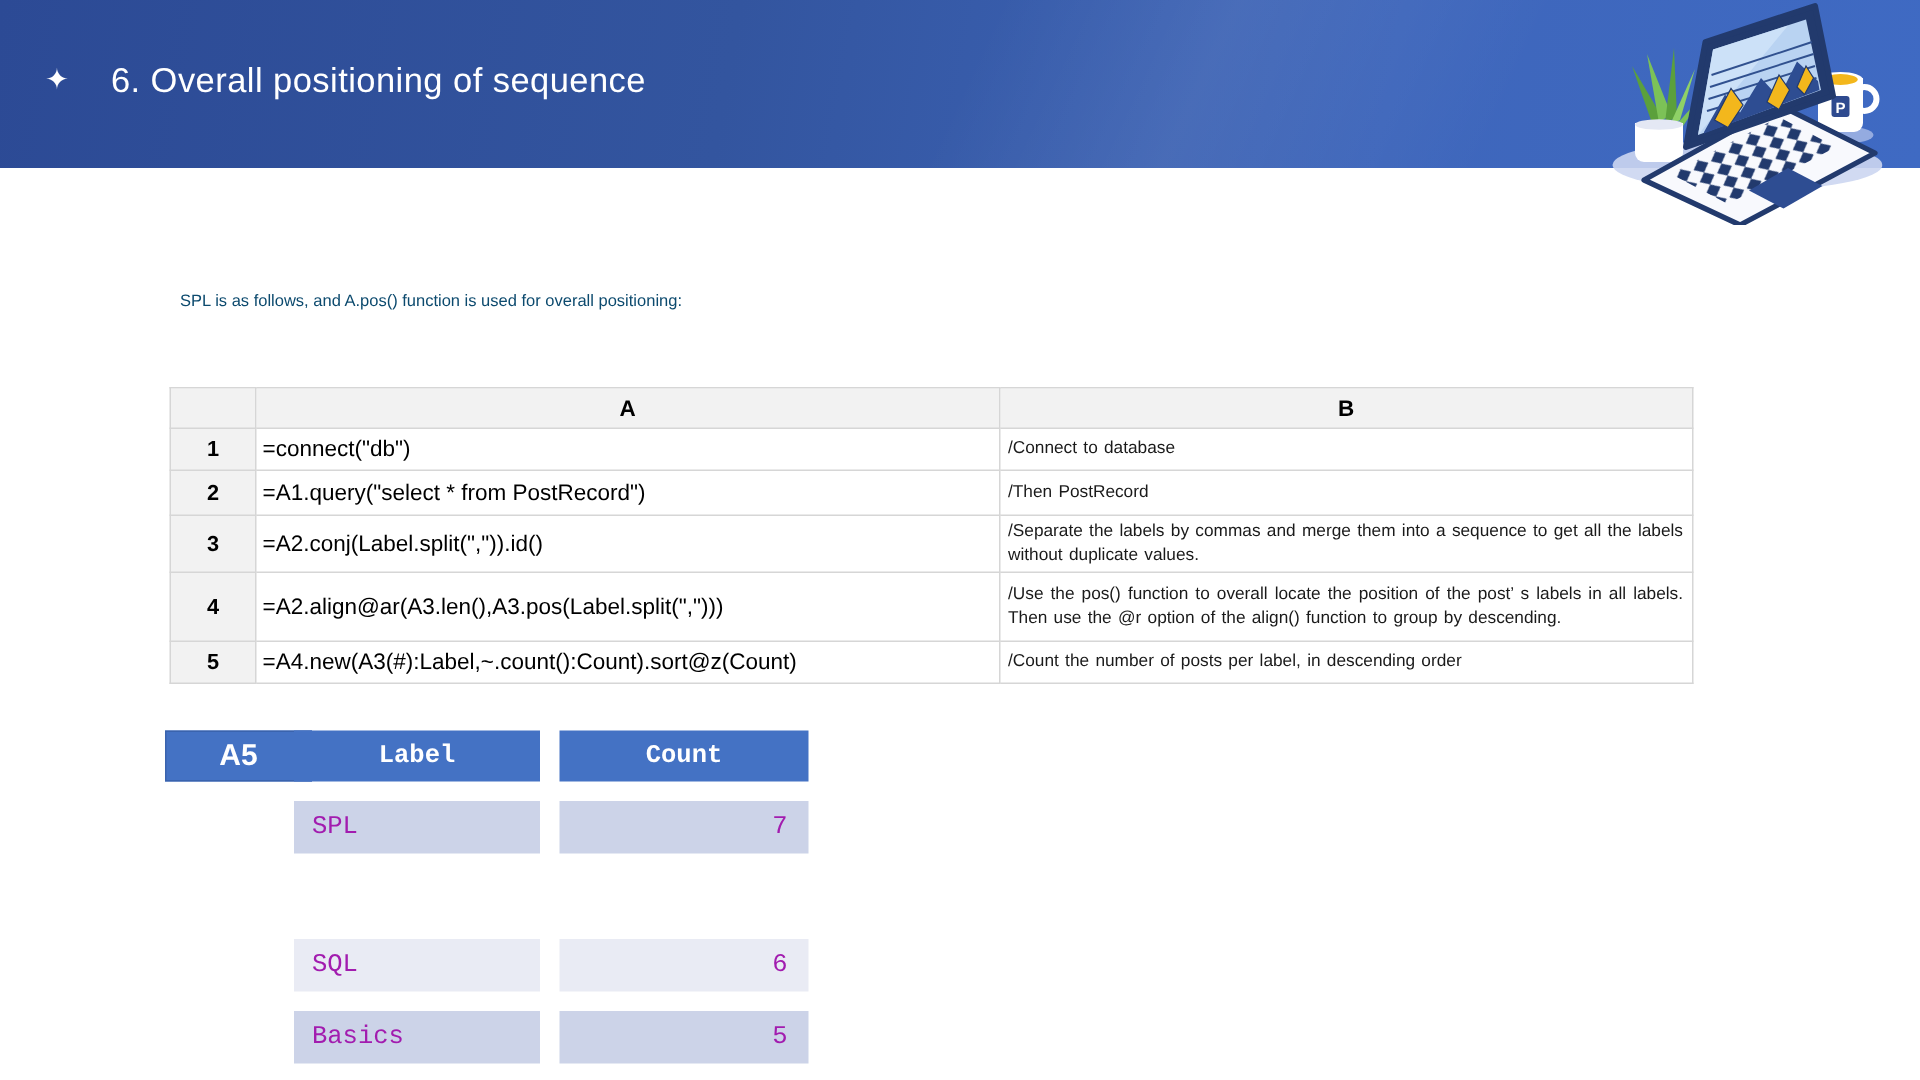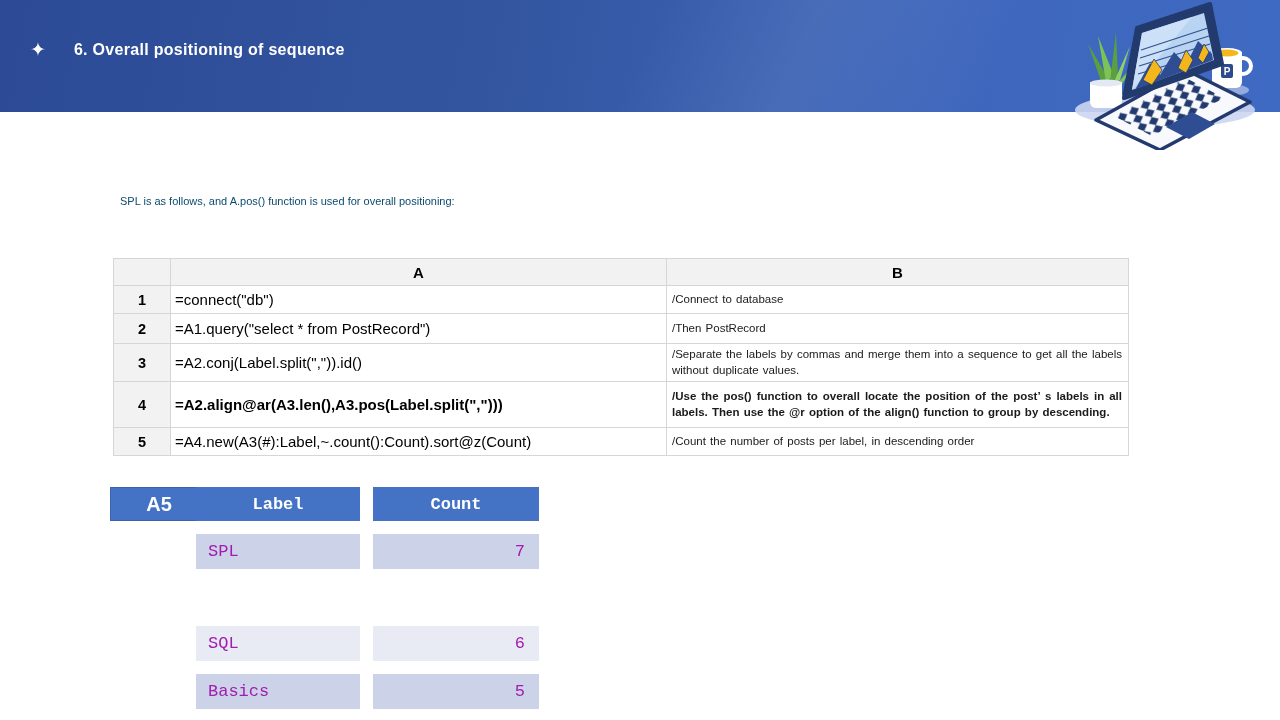--- a/index.html
+++ b/index.html
@@ -21,21 +21,21 @@
     z-index: 1;
   }
   .title-row {
     position: absolute; left: 30px; top: 40px; display: flex; align-items: center; gap: 28px;
   }
   .star {
     color: #ffffff; font-size: 19px; line-height: 1;
     font-family: "DejaVu Sans", sans-serif;
   }
   .page-title {
-    color: #ffffff; font-size: 16px; font-weight: 700; letter-spacing: 0.3px;
+    color: #ffffff; font-size: 23px; font-weight: 400; letter-spacing: 0.3px;
   }
 
   
   .illustration {
     position: absolute; left: 1040px; top: 0; width: 215px; height: 150px; z-index: 2;
   }
 
   
   .intro {
     position: absolute; left: 120px; top: 195px;
@@ -65,21 +65,21 @@
     background: #fff; font-size: 15px; color: #000; padding: 1px 4px 1px 4px;
     white-space: nowrap;
   }
   .spl-table td.comment {
     background: #fff; font-size: 11.5px; color: #1a1a1a; padding: 2px 6px 2px 5px;
     line-height: 1.32; text-align: justify; word-spacing: 1px;
   }
   tr.r1 td { height: 28px; }
   tr.r2 td { height: 30px; }
   tr.r3 td { height: 38px; }
-  tr.r4 td { height: 46px; font-weight: bold; }
+  tr.r4 td { height: 46px; }
   tr.r5 td { height: 28px; }
 
   
   .result { position: absolute; left: 110px; top: 487px; z-index: 2; }
   .a5-badge {
     position: absolute; left: 0; top: 0; width: 98px; height: 34px;
     background: #4472c4; color: #ffffff; font-size: 20px; font-weight: 700;
     display: flex; align-items: center; justify-content: center;
     border: 1px solid #3a63ad;
   }

